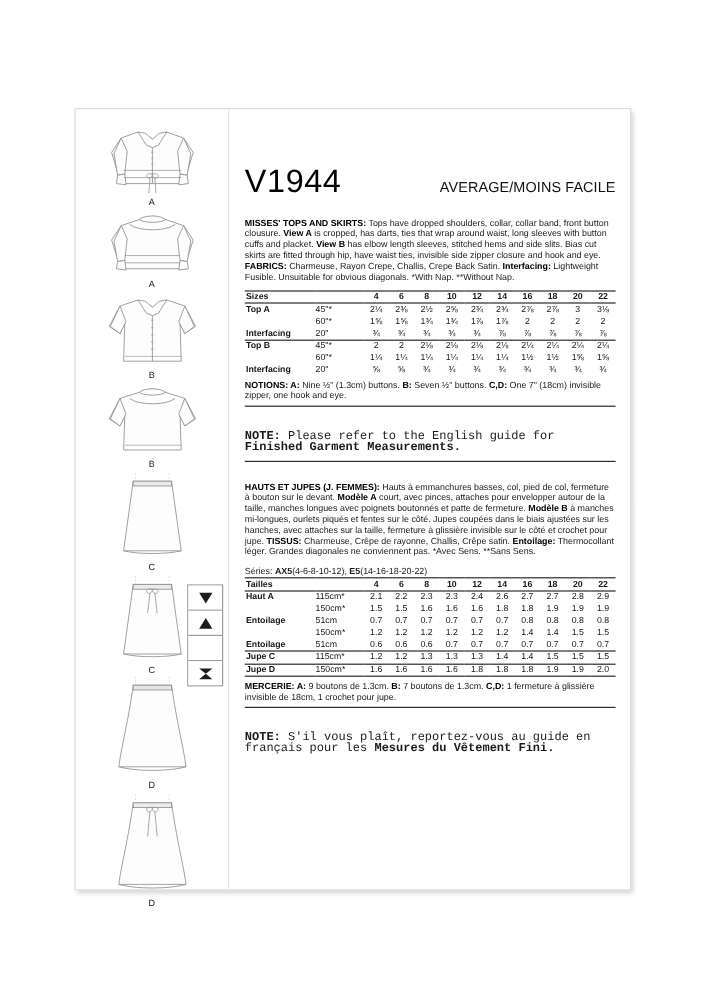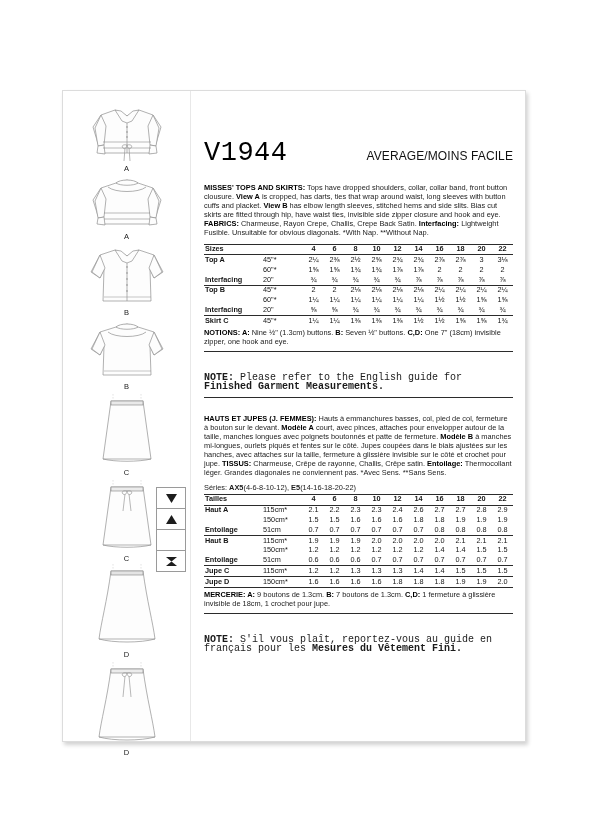--- a/index.html
+++ b/index.html
@@ -85,21 +85,21 @@
     box-sizing: border-box;
   }
 
   #header-row {
     display: flex;
     align-items: baseline;
     justify-content: space-between;
     margin-bottom: 7px;
   }
   #pattern-number {
-    font-family: Liberation Mono, monospace;
+    font-family: Liberation Sans, sans-serif;
     font-size: 27px;
     letter-spacing: 0.5px;
     color: #000;
     line-height: 1;
   }
   #difficulty {
     font-size: 12px;
     font-weight: normal;
     color: #111;
     letter-spacing: 0.1px;
@@ -465,34 +465,20 @@
             <td>⅝</td>
             <td>¾</td>
             <td>¾</td>
             <td>¾</td>
             <td>¾</td>
             <td>¾</td>
             <td>¾</td>
             <td>¾</td>
             <td>¾</td>
           </tr>
-          <tr class="topline">
-            <td class="lbl">Skirt C</td>
-            <td class="wid">45"*</td>
-            <td>1¼</td>
-            <td>1¼</td>
-            <td>1⅜</td>
-            <td>1⅜</td>
-            <td>1⅜</td>
-            <td>1½</td>
-            <td>1½</td>
-            <td>1⅝</td>
-            <td>1⅝</td>
-            <td>1¾</td>
-          </tr>
         </tbody>
     </table>
 
     <p class="notions"><b>NOTIONS: A:</b> Nine ½" (1.3cm) buttons. <b>B:</b> Seven ½" buttons. <b>C,D:</b> One 7" (18cm) invisible zipper, one hook and eye.</p>
 
     <p class="note-line"><b>NOTE:</b> Please refer to the English guide for <b>Finished Garment Measurements.</b></p>
 
     <hr class="rule-heavy">
 
     <p class="para"><b>HAUTS ET JUPES (J. FEMMES):</b> Hauts à emmanchures basses, col, pied de col, fermeture à bouton sur le devant. <b>Modèle A</b> court, avec pinces, attaches pour envelopper autour de la taille, manches longues avec poignets boutonnés et patte de fermeture. <b>Modèle B</b> à manches mi-longues, ourlets piqués et fentes sur le côté. Jupes coupées dans le biais ajustées sur les hanches, avec attaches sur la taille, fermeture à glissière invisible sur le côté et crochet pour jupe. <b>TISSUS:</b> Charmeuse, Crêpe de rayonne, Challis, Crêpe satin. <b>Entoilage:</b> Thermocollant léger. Grandes diagonales ne conviennent pas. *Avec Sens. **Sans Sens.</p>
@@ -552,34 +538,20 @@
             <td>0.7</td>
             <td>0.7</td>
             <td>0.7</td>
             <td>0.7</td>
             <td>0.7</td>
             <td>0.8</td>
             <td>0.8</td>
             <td>0.8</td>
             <td>0.8</td>
           </tr>
-          <tr class="topline">
-            <td class="lbl">Haut B</td>
-            <td class="wid">115cm*</td>
-            <td>1.9</td>
-            <td>1.9</td>
-            <td>1.9</td>
-            <td>2.0</td>
-            <td>2.0</td>
-            <td>2.0</td>
-            <td>2.0</td>
-            <td>2.1</td>
-            <td>2.1</td>
-            <td>2.1</td>
-          </tr>
           <tr>
             <td class="lbl"></td>
             <td class="wid">150cm*</td>
             <td>1.2</td>
             <td>1.2</td>
             <td>1.2</td>
             <td>1.2</td>
             <td>1.2</td>
             <td>1.2</td>
             <td>1.4</td>

